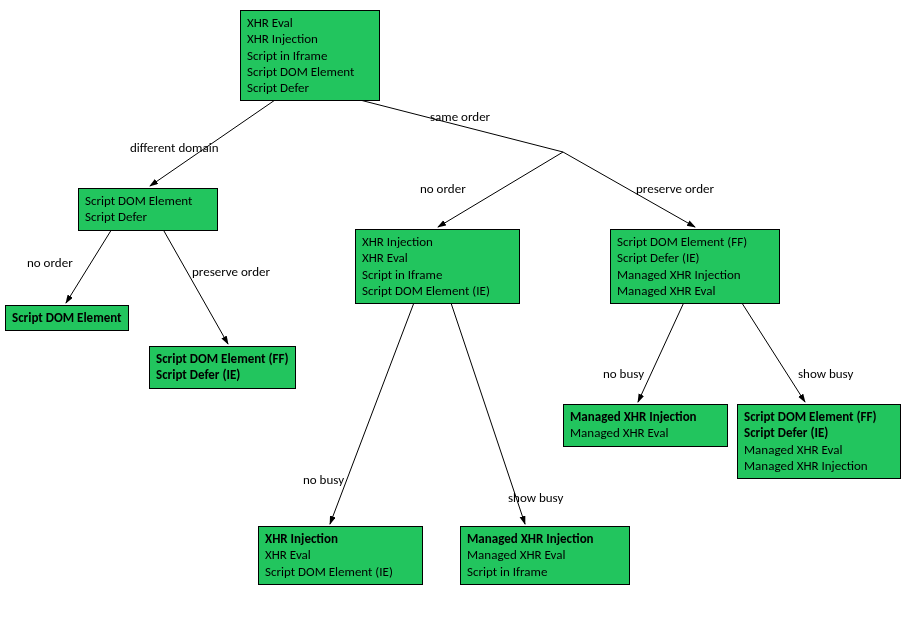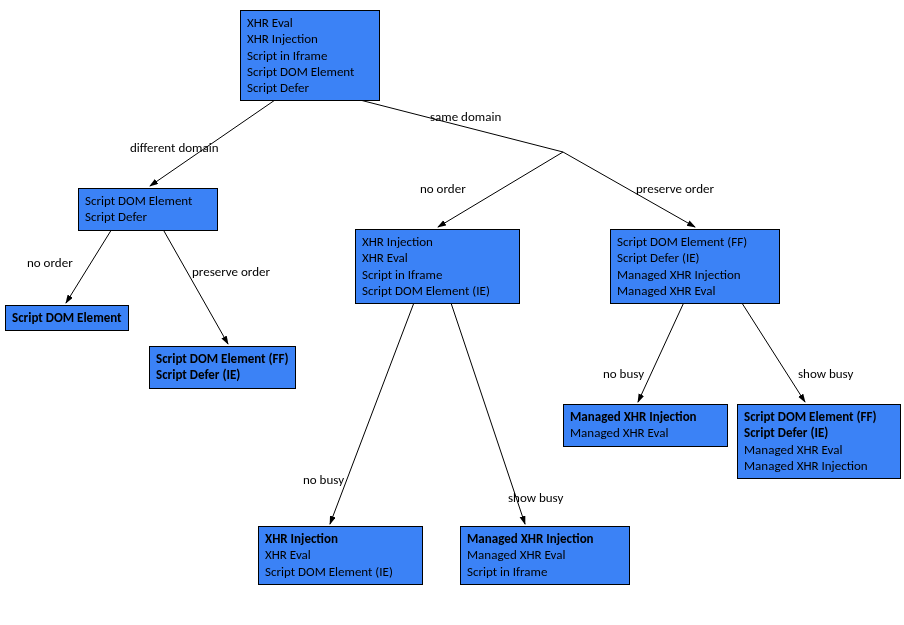--- a/index.html
+++ b/index.html
@@ -11,21 +11,21 @@
     color: #000;
   }
   .canvas {
     position: relative;
     width: 904px;
     height: 625px;
   }
   .node {
     position: absolute;
     border: 1px solid #000;
-    background: #3b82f6;
+    background: #22c55e;
     padding: 4px 6px;
     line-height: 1.25;
     box-sizing: border-box;
   }
   .node span { display: block; white-space: nowrap; }
   .bold { font-weight: 700; }
   .edge-label {
     position: absolute;
     white-space: nowrap;
     background: transparent;
@@ -125,21 +125,21 @@
   </div>
 
   <div class="node" style="left:737px; top:404px; width:164px;">
     <span class="bold">Script DOM Element (FF)</span>
     <span class="bold">Script Defer (IE)</span>
     <span>Managed XHR Eval</span>
     <span>Managed XHR Injection</span>
   </div>
 
   <div class="edge-label" style="left:130px; top:140px;">different domain</div>
-  <div class="edge-label" style="left:430px; top:109px;">same domain</div>
+  <div class="edge-label" style="left:430px; top:109px;">same order</div>
 
   <div class="edge-label" style="left:27px; top:255px;">no order</div>
   <div class="edge-label" style="left:192px; top:264px;">preserve order</div>
 
   <div class="edge-label" style="left:420px; top:181px;">no order</div>
   <div class="edge-label" style="left:636px; top:181px;">preserve order</div>
 
   <div class="edge-label" style="left:303px; top:472px;">no busy</div>
   <div class="edge-label" style="left:508px; top:490px;">show busy</div>
 

